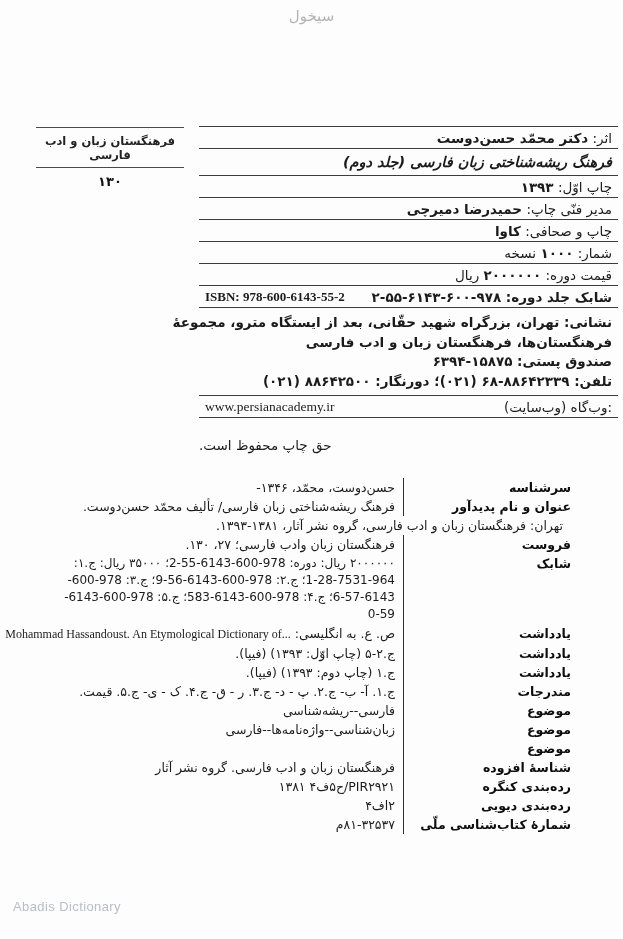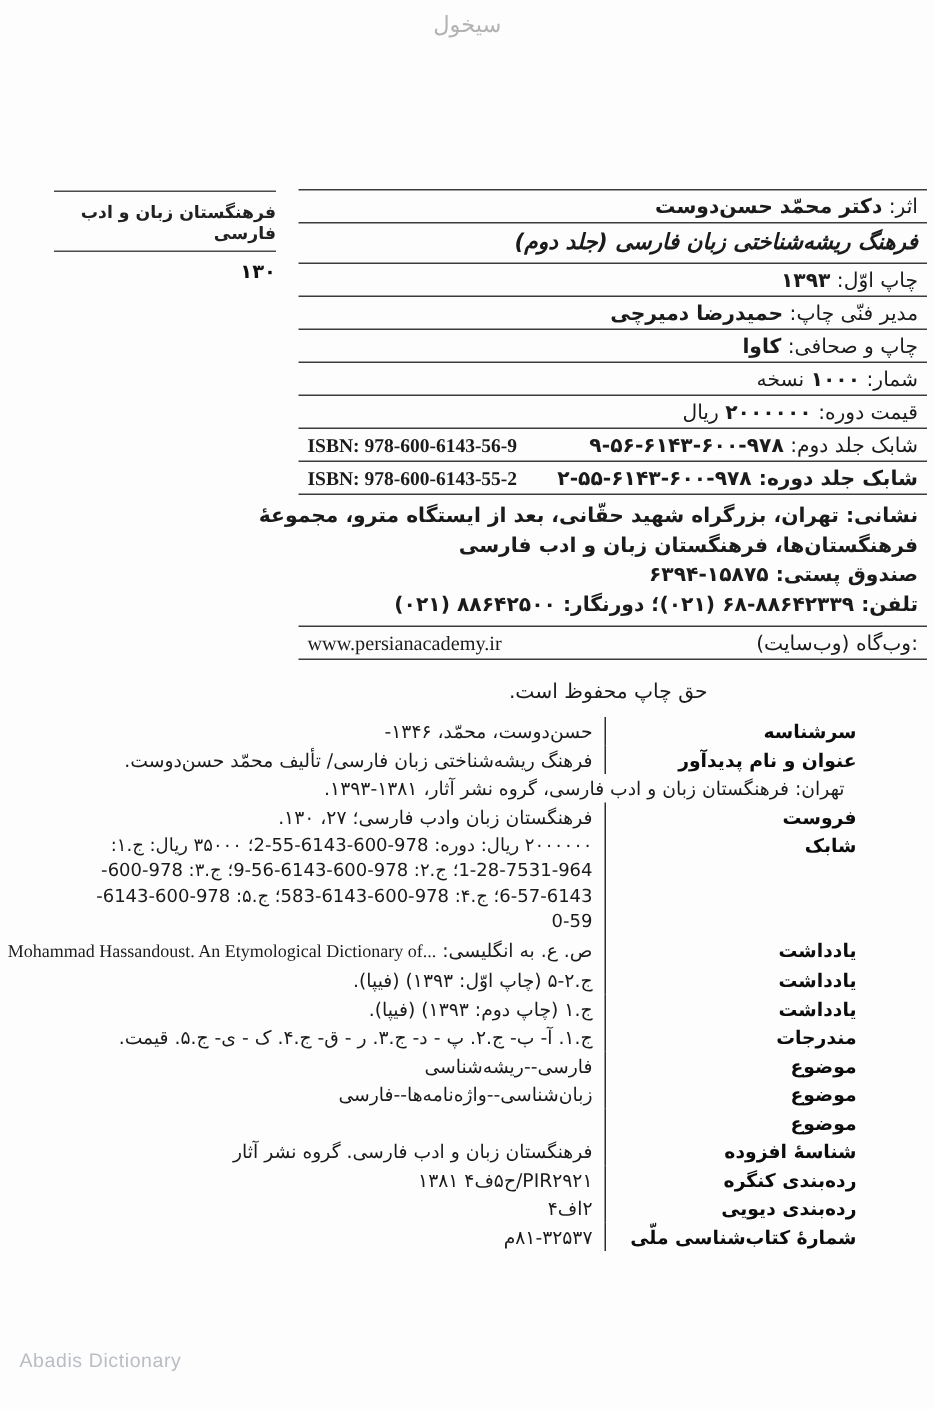--- a/index.html
+++ b/index.html
@@ -8,42 +8,42 @@
     background:#fdfdfd;color:#1b1b1b;
     font-family:"DejaVu Sans",sans-serif;
   }
   .b{font-weight:bold;}
   
   .headword{
     position:absolute;top:7px;left:0;right:0;text-align:center;
     font-size:15px;color:#b3b3b3;direction:rtl;
   }
   
-  .series-box{position:absolute;left:36px;top:127px;width:148px;text-align:right;direction:rtl;}
+  .series-box{position:absolute;left:36px;top:127px;width:148px;text-align:center;direction:rtl;}
   .series-title{
     border-top:1px solid #4a4a4a;border-bottom:1px solid #4a4a4a;
     font-size:11.5px;font-weight:600;padding:6px 0 5px;color:#222;
   }
   .series-number{font-size:13px;font-weight:bold;padding-top:6px;color:#111;}
   
   .pub-table{
     position:absolute;left:199px;top:126px;width:419px;
     border-top:1px solid #3c3c3c;direction:rtl;font-size:13.5px;
   }
   .p-row{border-bottom:1px solid #3c3c3c;padding:3px 6px 2px;text-align:right;line-height:16px;white-space:nowrap;}
   .title-row{font-weight:bold;font-style:italic;font-size:14.5px;padding:5px 6px 4px;line-height:17px;}
   .flex-row{display:flex;direction:ltr;justify-content:space-between;align-items:center;}
   .isbn-en{font-family:"Liberation Serif",serif;font-weight:bold;font-size:13px;}
   .isbn-fa{direction:rtl;}
   .addr{padding:5px 6px 4px;font-weight:bold;}
   .addr-line{line-height:19.5px;white-space:nowrap;}
   .web-url{font-family:"Liberation Serif",serif;font-size:13.5px;}
   .copyright{
     position:absolute;left:199px;top:437px;width:419px;direction:rtl;
-    text-align:center;padding-right:6px;font-size:13.5px;box-sizing:border-box;margin-top:16px;
+    text-align:left;padding-right:6px;font-size:13.5px;box-sizing:border-box;
   }
   
   .catalog{position:absolute;left:55px;top:478px;width:516px;direction:rtl;}
   .c-row{display:grid;grid-template-columns:168px 1fr;direction:rtl;}
   .c-label{
     border-left:1px solid #2e2e2e;font-weight:bold;font-size:12.5px;
     padding:1px 0;line-height:17px;text-align:right;color:#0d0d0d;
   }
   .c-value{
     font-size:12.5px;padding:1px 8px 1px 0;line-height:17px;
@@ -91,27 +91,20 @@
     <span class="lab">شمار:</span>
     <span class="val b">۱۰۰۰</span>
     <span class="lab">نسخه</span>
   </div>
   <div class="p-row">
     <span class="lab">قیمت دوره:</span>
     <span class="val b">۲۰۰۰۰۰۰</span>
     <span class="lab">ریال</span>
   </div>
 
-  <div class="p-row flex-row">
-    <span class="isbn-en">ISBN: 978-600-6143-56-9</span>
-    <span class="isbn-fa">
-      <span class="lab">شابک جلد دوم:</span>
-      <span class="val b">۹۷۸-۶۰۰-۶۱۴۳-۵۶-۹</span>
-    </span>
-  </div>
   <div class="p-row flex-row b">
     <span class="isbn-en">ISBN: 978-600-6143-55-2</span>
     <span class="isbn-fa">
       <span class="lab">شابک جلد دوره:</span>
       <span class="val">۹۷۸-۶۰۰-۶۱۴۳-۵۵-۲</span>
     </span>
   </div>
 
   <div class="p-row addr">
     <div class="addr-line">نشانی: تهران، بزرگراه شهید حقّانی، بعد از ایستگاه مترو، مجموعهٔ</div>

